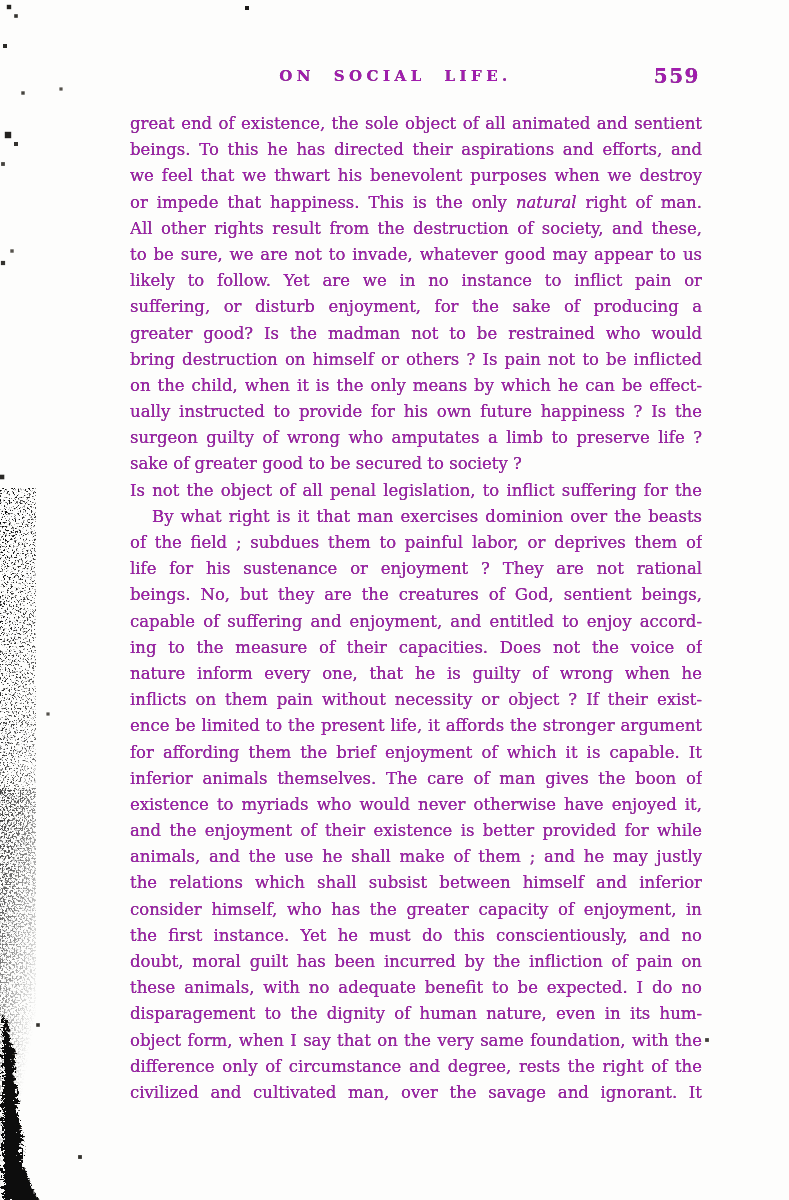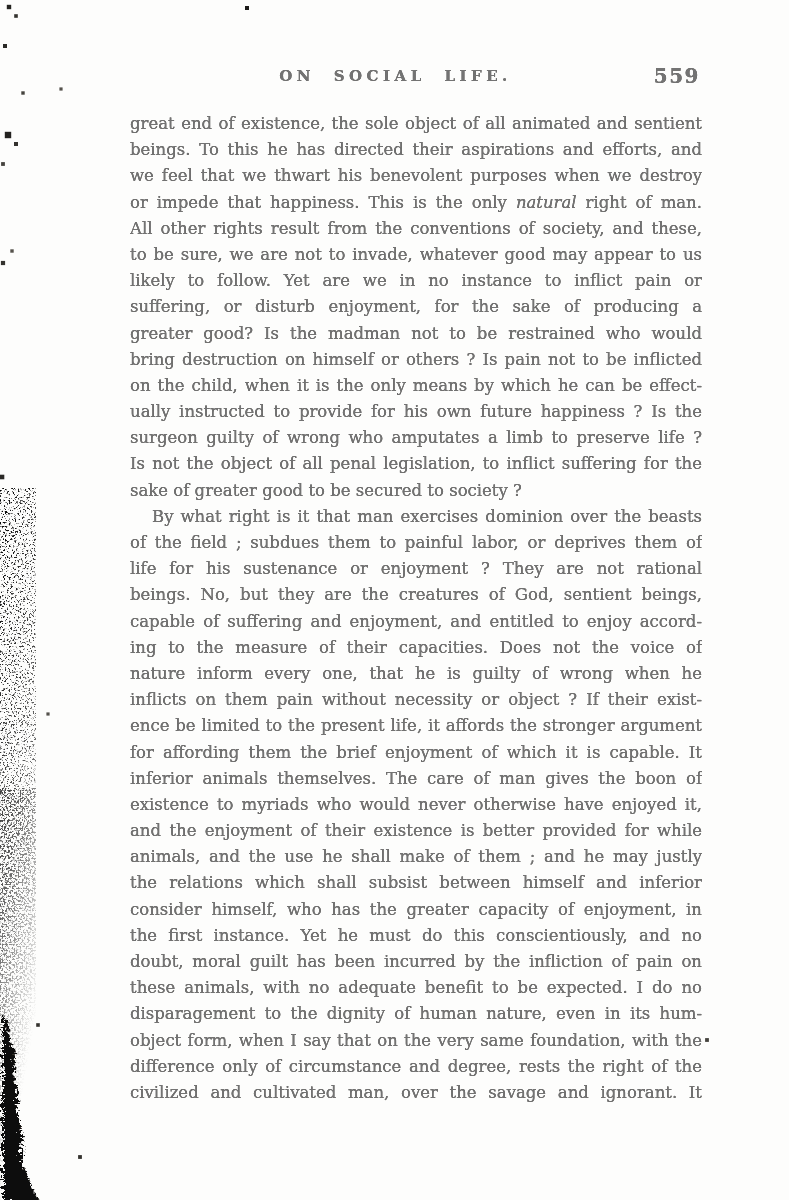--- a/index.html
+++ b/index.html
@@ -7,21 +7,21 @@
     padding: 0;
     background: #ffffff;
   }
   .page {
     position: relative;
     width: 789px;
     height: 1200px;
     background: #fdfdfc;
     overflow: hidden;
     font-family: "DejaVu Serif", "Liberation Serif", serif;
-    color: #737373;
+    color: #a21caf;
     text-decoration: underline;
   }
 
   
   .header {
     position: absolute;
     top: 67px;
     left: 89px;
     width: 613px;
     height: 28px;
@@ -146,31 +146,31 @@
   <div class="header">
     <div class="running-title">ON SOCIAL LIFE.</div>
     <div class="page-number">559</div>
   </div>
 
   <div class="text-block">
       <div class="line"><span>great end of existence, the sole object of all animated and sentient</span></div>
       <div class="line"><span>beings. To this he has directed their aspirations and efforts, and</span></div>
       <div class="line"><span>we feel that we thwart his benevolent purposes when we destroy</span></div>
       <div class="line"><span>or impede that happiness. This is the only </span><span class="italic">natural</span><span> right of man.</span></div>
-      <div class="line"><span>All other rights result from the conventions of society, and these,</span></div>
+      <div class="line"><span>All other rights result from the destruction of society, and these,</span></div>
       <div class="line"><span>to be sure, we are not to invade, whatever good may appear to us</span></div>
       <div class="line"><span>likely to follow. Yet are we in no instance to inflict pain or</span></div>
       <div class="line"><span>suffering, or disturb enjoyment, for the sake of producing a</span></div>
       <div class="line"><span>greater good? Is the madman not to be restrained who would</span></div>
       <div class="line"><span>bring destruction on himself or others ? Is pain not to be inflicted</span></div>
       <div class="line"><span>on the child, when it is the only means by which he can be effect-</span></div>
       <div class="line"><span>ually instructed to provide for his own future happiness ? Is the</span></div>
       <div class="line"><span>surgeon guilty of wrong who amputates a limb to preserve life ?</span></div>
+      <div class="line para-end"><span>sake of greater good to be secured to society ?</span></div>
       <div class="line"><span>Is not the object of all penal legislation, to inflict suffering for the</span></div>
-      <div class="line para-end"><span>sake of greater good to be secured to society ?</span></div>
       <div class="line indent"><span>By what right is it that man exercises dominion over the beasts</span></div>
       <div class="line"><span>of the field ; subdues them to painful labor, or deprives them of</span></div>
       <div class="line"><span>life for his sustenance or enjoyment ? They are not rational</span></div>
       <div class="line"><span>beings. No, but they are the creatures of God, sentient beings,</span></div>
       <div class="line"><span>capable of suffering and enjoyment, and entitled to enjoy accord-</span></div>
       <div class="line"><span>ing to the measure of their capacities. Does not the voice of</span></div>
       <div class="line"><span>nature inform every one, that he is guilty of wrong when he</span></div>
       <div class="line"><span>inflicts on them pain without necessity or object ? If their exist-</span></div>
       <div class="line"><span>ence be limited to the present life, it affords the stronger argument</span></div>
       <div class="line"><span>for affording them the brief enjoyment of which it is capable. It</span></div>

